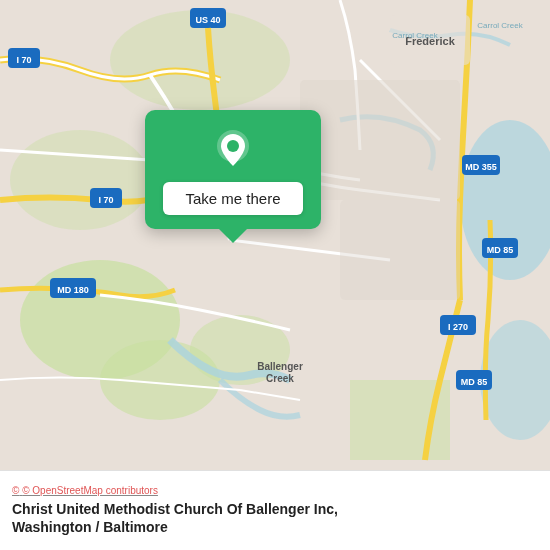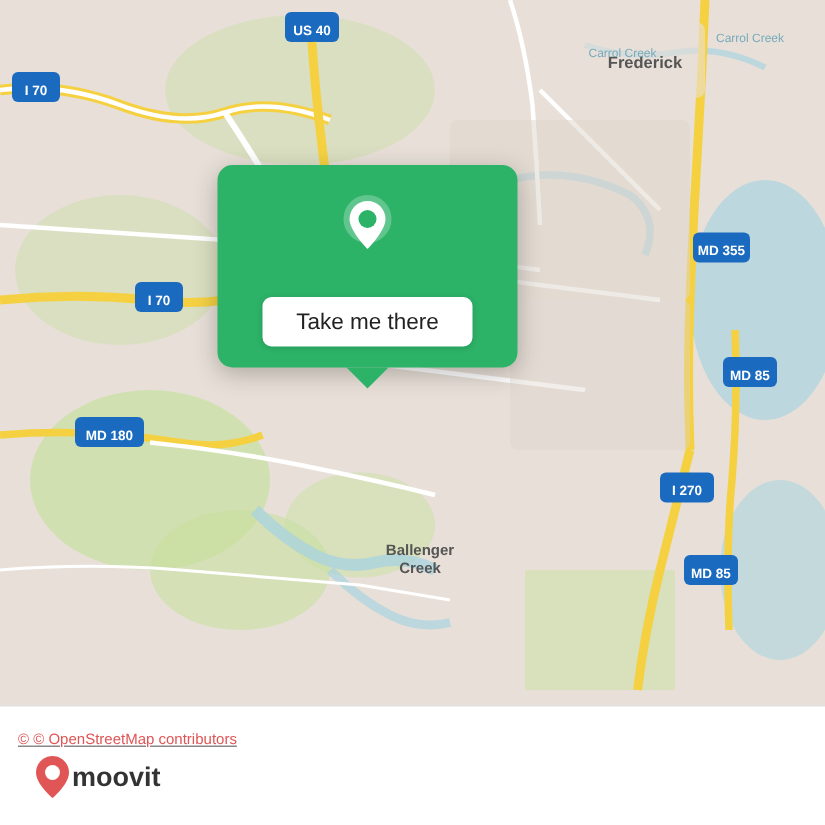--- a/index.html
+++ b/index.html
@@ -25,30 +25,29 @@
       height: 100%;
       position: absolute;
       top: 0; left: 0;
     }
 
     
     .popup-card {
       position: absolute;
       top: 110px;
       left: 145px;
-      width: 200px;
+      width: 176px;
       background: #2db368;
       border-radius: 10px;
       display: flex;
       flex-direction: column;
       align-items: center;
       padding: 18px 16px 14px 16px;
       box-shadow: 0 4px 16px rgba(0,0,0,0.25);
       z-index: 10;
-      gap: 16px;
     }
 
     .popup-card::after {
       content: '';
       position: absolute;
       bottom: -14px;
       left: 50%;
       transform: translateX(-50%);
       width: 0;
       height: 0;
@@ -217,22 +216,18 @@
     <button class="take-me-there-btn">Take me there</button>
   </div>
 </div>
 
 <div class="bottom-bar">
   <div class="attribution">
     <span>©</span>
     <span>© OpenStreetMap contributors</span>
   </div>
   <div class="location-row">
-    <div class="moovit-logo">
-
-      <svg width="26" height="30" viewBox="0 0 26 30" xmlns="http://www.w3.org/2000/svg">
-        <path d="M13 1 C7 1 2 6 2 12 C2 20 13 29 13 29 C13 29 24 20 24 12 C24 6 19 1 13 1 Z" fill="#e05555"></path>
-        <circle cx="13" cy="12" r="5" fill="white"></circle>
-      </svg>
-      <span class="moovit-text">moovit</span>
+    <div class="location-name">
+      <span>Christ United Methodist Church Of Ballenger Inc,</span><br>
+      <span>Washington / Baltimore</span>
     </div>
   </div>
 </div>
 
 </body></html>

